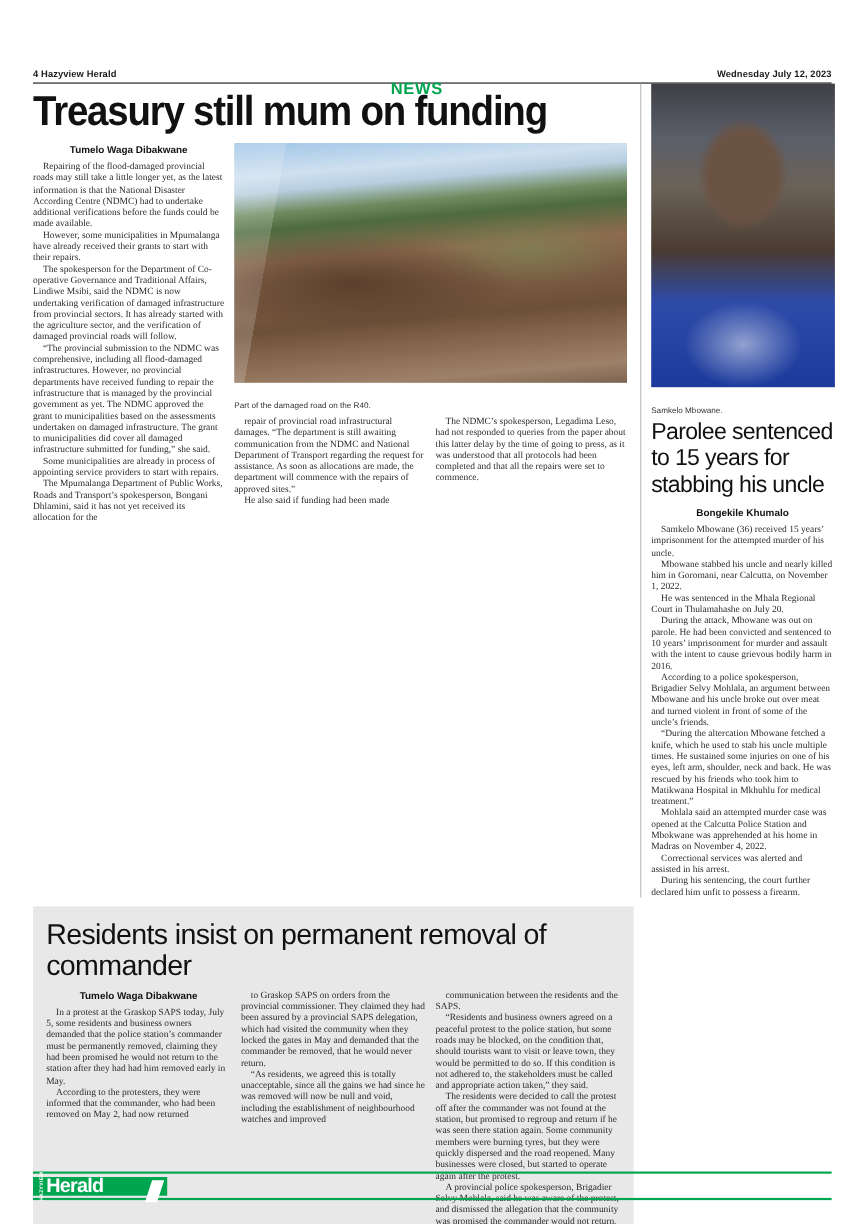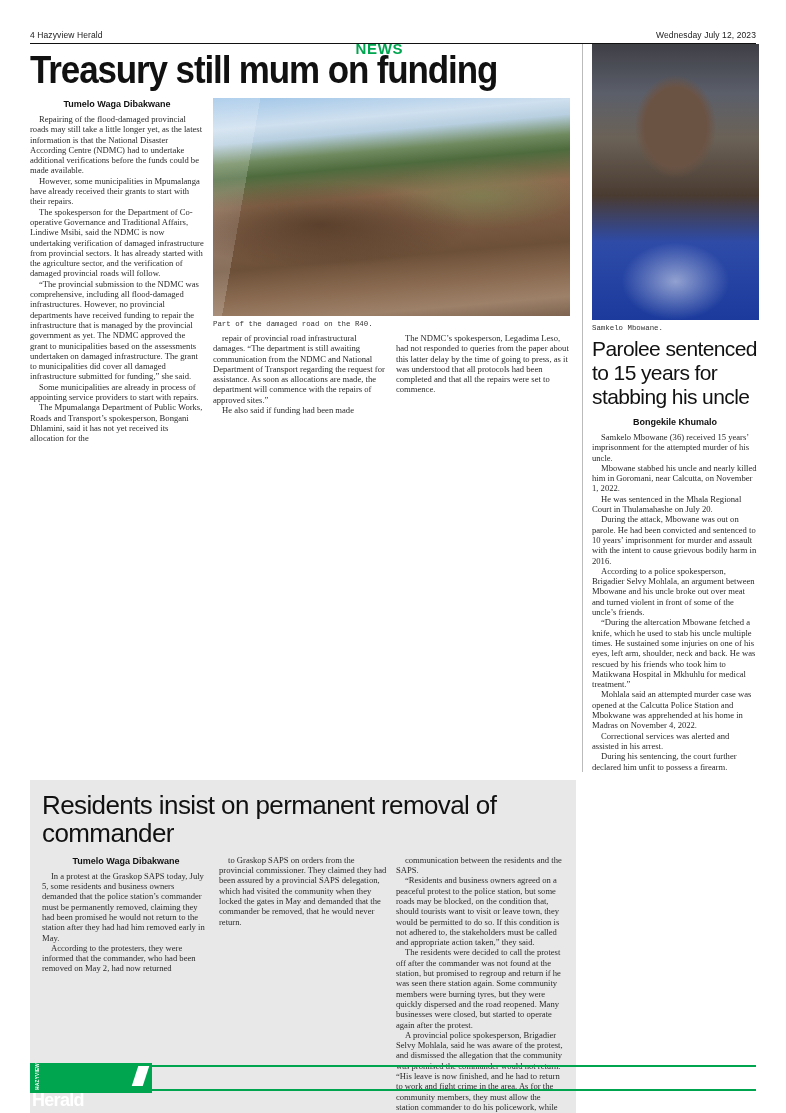--- a/index.html
+++ b/index.html
@@ -14,22 +14,23 @@
   .page { width:786px; height:1113px; position:relative; padding:0 30px; }
 
   
   .masthead {
     display:flex; align-items:flex-end; justify-content:space-between;
     padding-top:30px; padding-bottom:3px;
     border-bottom:1.5px solid #111;
   }
   .mh-left, .mh-right {
     font-family:"Liberation Sans", sans-serif;
-    font-size:8.5px; font-weight:normal; color:#1a1a1a;
+    font-size:8.5px; font-weight:bold; color:#1a1a1a;
     letter-spacing:0.1px;
+    margin-top:32px;
   }
   .mh-right { text-align:right; }
   .mh-center {
     font-family:"Liberation Sans", sans-serif;
     font-size:15px; font-weight:bold;
     color:#00a550; letter-spacing:0.6px;
     position:absolute; left:0; right:0; text-align:center;
     pointer-events:none;
   }
   .mh-wrap { position:relative; flex:1; }
@@ -67,23 +68,23 @@
     font-size:8.6px; line-height:10.3px;
     text-align:left; color:#2a2a2a;
   }
   .bodytext p { margin:0; text-indent:9px; }
 
   .cols3 { display:flex; gap:9px; }
   .cols3 > div { width:174px; }
 
   .photo { background:#b9c4c9; position:relative; overflow:hidden; }
   .caption {
-    font-family:Liberation Mono, monospace;
+    font-family:Liberation Sans, sans-serif;
     font-size:7.4px; line-height:9px; color:#333;
-    margin-top:4px; margin-bottom:4px;
+    margin-top:16px; margin-bottom:4px;
   }
 
   
   .ph-road {
     background:
       linear-gradient(175deg,#9fc5e8 0%,#cfe0ef 13%,#b7cfe0 19%,#6f8a5e 27%,#4e6b3e 33%,
         #8d6a4e 45%,#7b5a42 58%,#6d5038 70%,#8a6b52 82%,#9e8169 92%,#7d6450 100%);
   }
   .ph-road:after {
     content:""; position:absolute; inset:0;
@@ -117,22 +118,22 @@
     border-top:2px solid #00a550; border-bottom:2px solid #00a550;
     display:flex; align-items:center;
   }
   .footer-text {
     flex:1; text-align:center;
     font-family:"Liberation Sans", sans-serif;
     font-size:8.6px; font-weight:bold; color:#111;
     padding-left:120px;
   }
   .footer-logo {
-    width:122px; height:30px; background:#00a550;
-    display:flex; position:relative;flex-direction:column;
+    width:122px; height:17px; background:#00a550;
+    display:flex; align-items:center; position:relative;
   }
   .footer-logo .kicker {
     font-family:"Liberation Sans", sans-serif;
     font-size:4.6px; font-weight:bold; color:#fff;
     writing-mode:vertical-rl; transform:rotate(180deg);
     margin-left:5px; letter-spacing:0.3px;
   }
   .footer-logo .word {
     font-family:"Liberation Sans", sans-serif;
     font-size:18px; font-weight:bold; color:#fff;
@@ -224,20 +225,21 @@
         <div class="byline">Tumelo Waga Dibakwane</div>
         <div class="bodytext">
           <p>In a protest at the Graskop SAPS today, July 5, some residents and business owners demanded that the police station’s commander must be permanently removed, claiming they had been promised he would not return to the station after they had had him removed early in May.</p>
           <p>According to the protesters, they were informed that the commander, who had been removed on May 2, had now returned</p>
         </div>
       </div>
 
       <div>
         <div class="bodytext">
           <p>to Graskop SAPS on orders from the provincial commissioner. They claimed they had been assured by a provincial SAPS delegation, which had visited the community when they locked the gates in May and demanded that the commander be removed, that he would never return.</p>
+          <p>“As residents, we agreed this is totally unacceptable, since all the gains we had since he was removed will now be null and void, including the establishment of neighbourhood watches and improved</p>
         </div>
       </div>
 
       <div>
         <div class="bodytext">
           <p>communication between the residents and the SAPS.</p>
           <p>“Residents and business owners agreed on a peaceful protest to the police station, but some roads may be blocked, on the condition that, should tourists want to visit or leave town, they would be permitted to do so. If this condition is not adhered to, the stakeholders must be called and appropriate action taken,” they said.</p>
           <p>The residents were decided to call the protest off after the commander was not found at the station, but promised to regroup and return if he was seen there station again. Some community members were burning tyres, but they were quickly dispersed and the road reopened. Many businesses were closed, but started to operate again after the protest.</p>
           <p>A provincial police spokesperson, Brigadier Selvy Mohlala, said he was aware of the protest, and dismissed the allegation that the community was promised the commander would not return. “His leave is now finished, and he had to return to work and fight crime in the area. As for the community members, they must allow the station commander to do his policework, while the residents and business people should pay attention to their own businesses, because this protest will scare tourists and visitors to the area,” he said.</p>
         </div>

